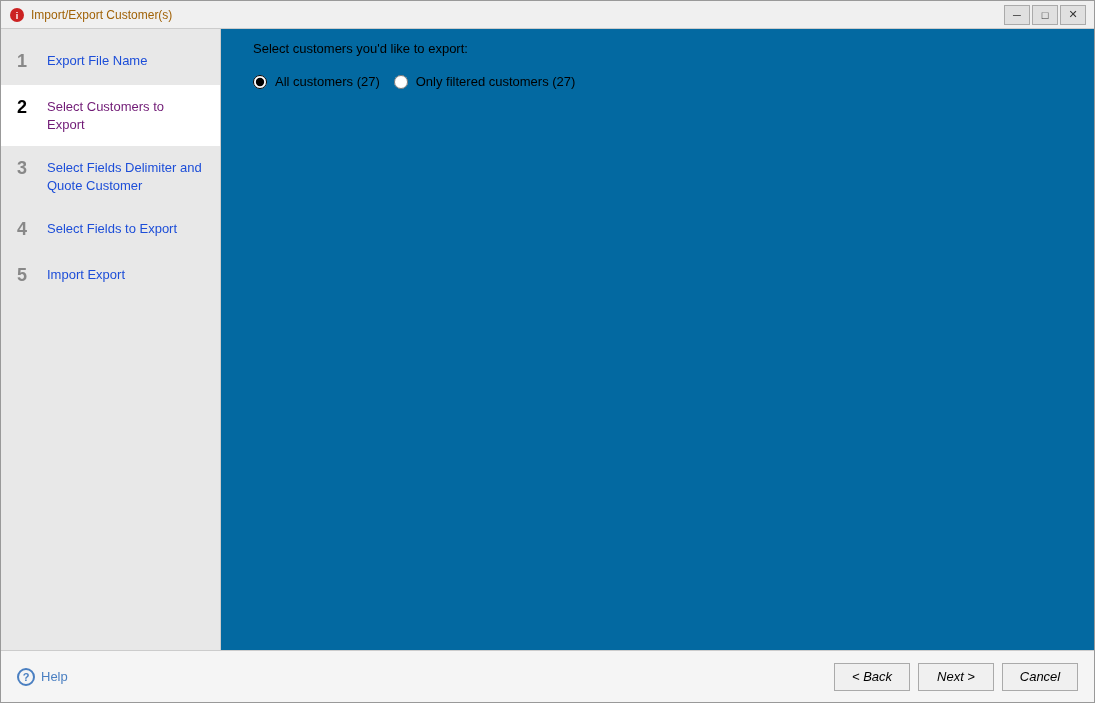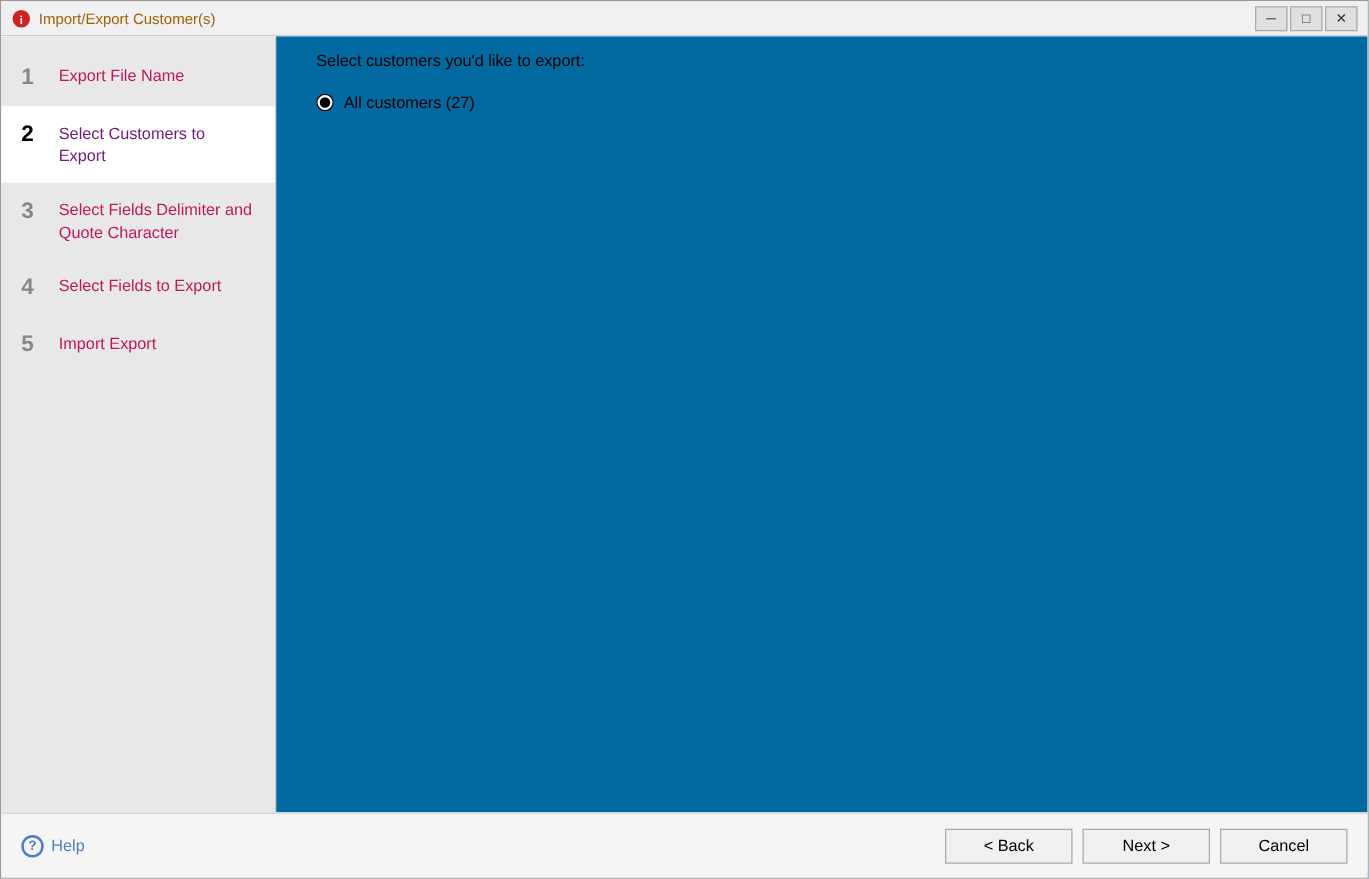--- a/index.html
+++ b/index.html
@@ -98,21 +98,21 @@
     }
     .step-label {
       font-size: 13px;
       line-height: 1.4;
       padding-top: 1px;
     }
     .sidebar-item.active .step-label {
       color: #701a75;
     }
     .sidebar-item:not(.active) .step-label {
-      color: #be185d;
+      color: #1d4ed8;
     }
 
     
     .main {
       flex: 1;
       background: #0369a1;
       padding: 12px 32px;
       display: flex;
       flex-direction: column;
     }
@@ -171,30 +171,31 @@
     .help-link {
       color: #4a7fc1;
       cursor: pointer;
       font-size: 13px;
     }
     .footer-right {
       display: flex;
       gap: 8px;
     }
     .footer-btn {
-      width: 102px;
+      width: 76px;
       height: 28px;
       background: #f0f0f0;
       border: 1px solid #aaa;
       cursor: pointer;
       font-size: 13px;
       display: flex;
       align-items: center;
       justify-content: center;
       color: #000;
+      font-style: italic;
     }
   </style>
 </head>
 <body>
 
 <div class="window">
 
   <div class="title-bar">
     <div class="title-bar-left">
       <svg class="app-icon" viewBox="0 0 16 16">
@@ -216,39 +217,43 @@
       <div class="sidebar-item">
         <span class="step-num">1</span>
         <span class="step-label">Export File Name</span>
       </div>
       <div class="sidebar-item active">
         <span class="step-num">2</span>
         <span class="step-label">Select Customers to Export</span>
       </div>
       <div class="sidebar-item">
         <span class="step-num">3</span>
-        <span class="step-label">Select Fields Delimiter and Quote Character</span>
+        <span class="step-label">Select Fields Delimiter and Quote Customer</span>
       </div>
       <div class="sidebar-item">
         <span class="step-num">4</span>
         <span class="step-label">Select Fields to Export</span>
       </div>
       <div class="sidebar-item">
         <span class="step-num">5</span>
         <span class="step-label">Import Export</span>
       </div>
     </div>
 
     <div class="main">
       <div class="main-instruction">Select customers you'd like to export:</div>
       <div class="radio-group">
         <label class="radio-label">
           <input type="radio" name="customer-export" checked="" style="">
           <span>All customers (27)</span>
         </label>
+        <label class="radio-label">
+          <input type="radio" name="customer-export" style="">
+          <span>Only filtered customers (27)</span>
+        </label>
       </div>
     </div>
   </div>
 
   <div class="footer">
     <div class="footer-left">
       <div class="help-icon">?</div>
       <span class="help-link">Help</span>
     </div>
     <div class="footer-right">

